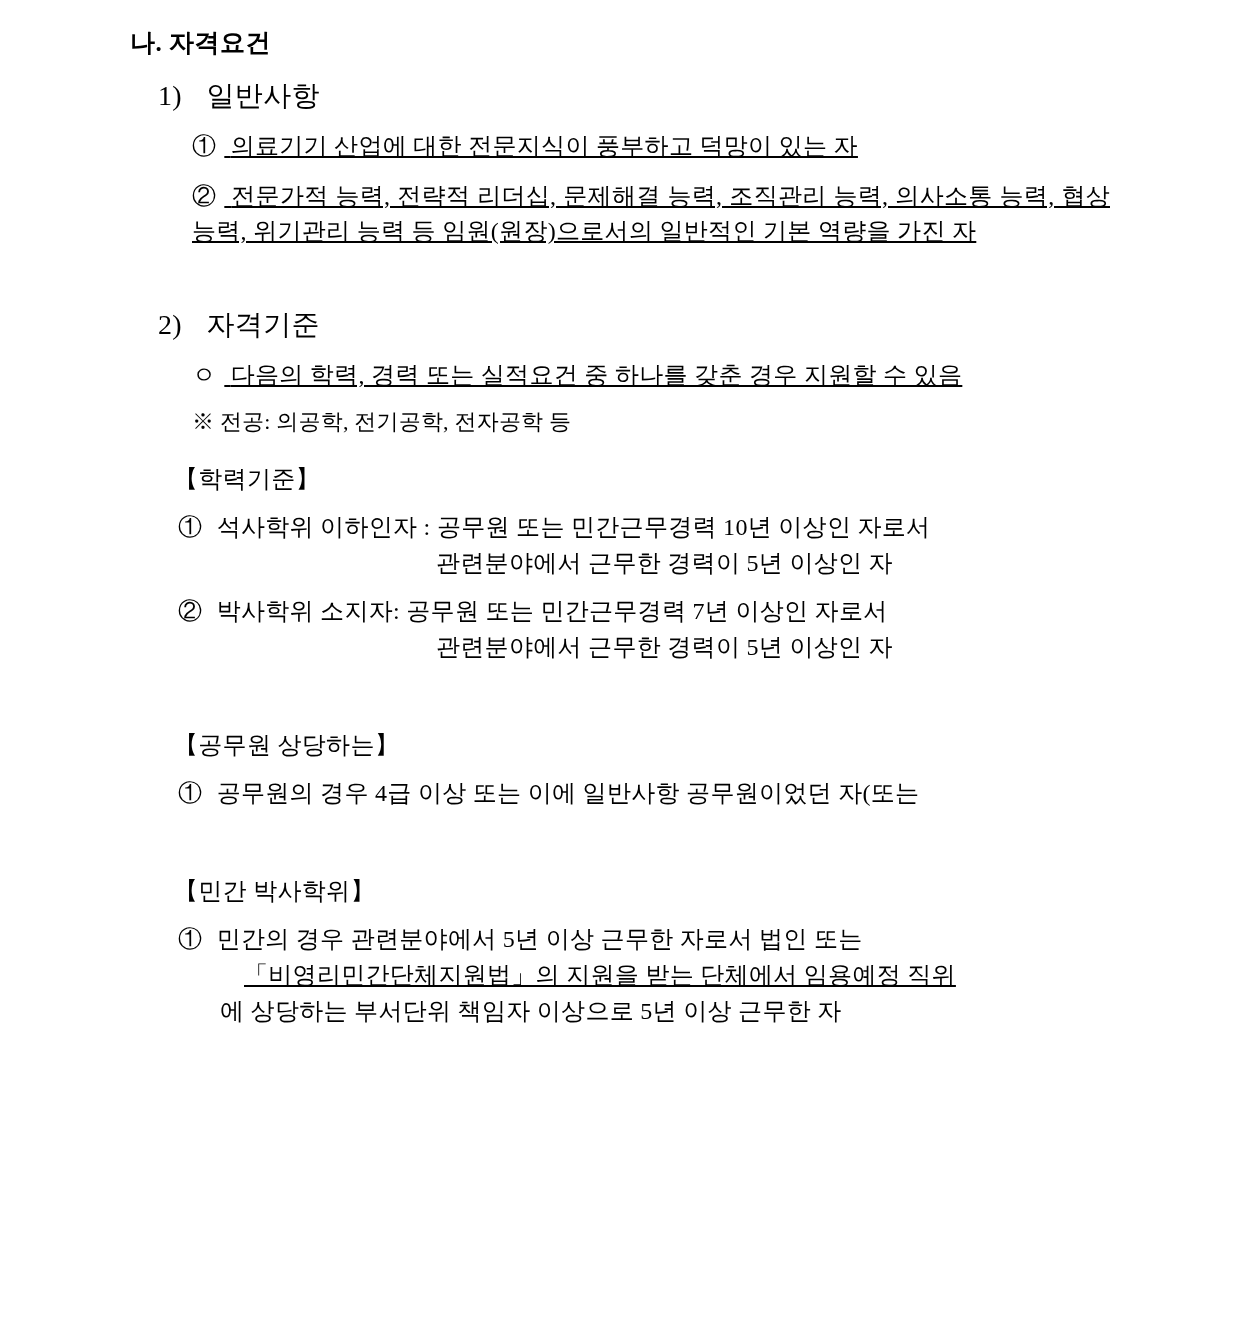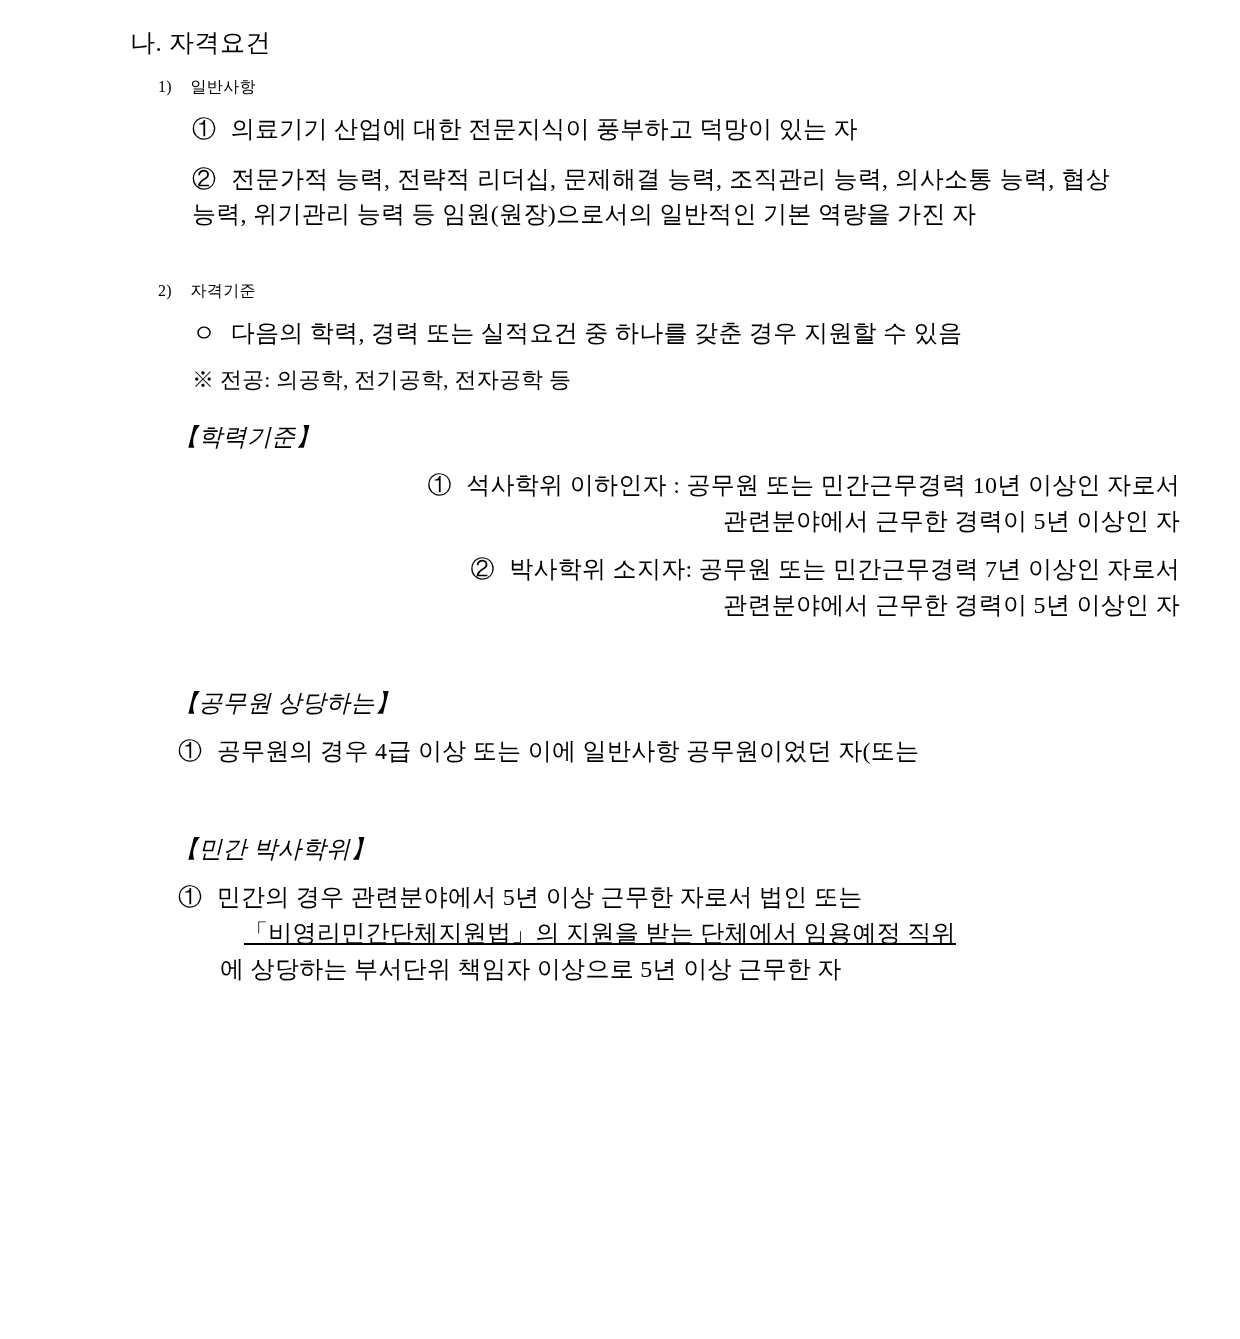--- a/index.html
+++ b/index.html
@@ -14,57 +14,56 @@
     color: #000000;
     position: relative;
     overflow: hidden;
   }
   .page {
     padding: 18px 60px 0 130px;
     box-sizing: border-box;
   }
   .h-section {
     font-size: 25px;
-    font-weight: normal;
+    font-weight: bold;
     letter-spacing: 0.5px;
     margin: 8px 0 18px 0;
   }
   .lvl1 {
-    font-size: 16px;
-    margin: 8px 0 14px 28px;
+    font-size: 28px;
+    margin: 16px 0 14px 28px;
     letter-spacing: 0.3px;
   }
   .lvl2 {
     font-size: 24px;
     margin: 0 0 14px 62px;
     letter-spacing: 0.3px;
     line-height: 1.48;
+    text-decoration: underline;
   }
   .lvl2.justify {
     text-align: justify;
     text-justify: inter-character;
     padding-right: 70px;
   }
   .note {
     font-size: 22px;
     margin: 0 0 8px 62px;
     letter-spacing: 0.2px;
   }
   .bracket-head {
     font-size: 24px;
     margin: 26px 0 14px 44px;
     letter-spacing: 0.3px;
-    font-style: italic;
   }
   .item {
     font-size: 24px;
     margin: 0 0 12px 48px;
     letter-spacing: 0.3px;
     line-height: 1.5;
-    text-align: right;
   }
   .item .sub {
     display: block;
     margin-left: 258px;
   }
   .item.justify {
     text-align: justify;
     text-justify: inter-character;
     padding-right: 72px;
   }

